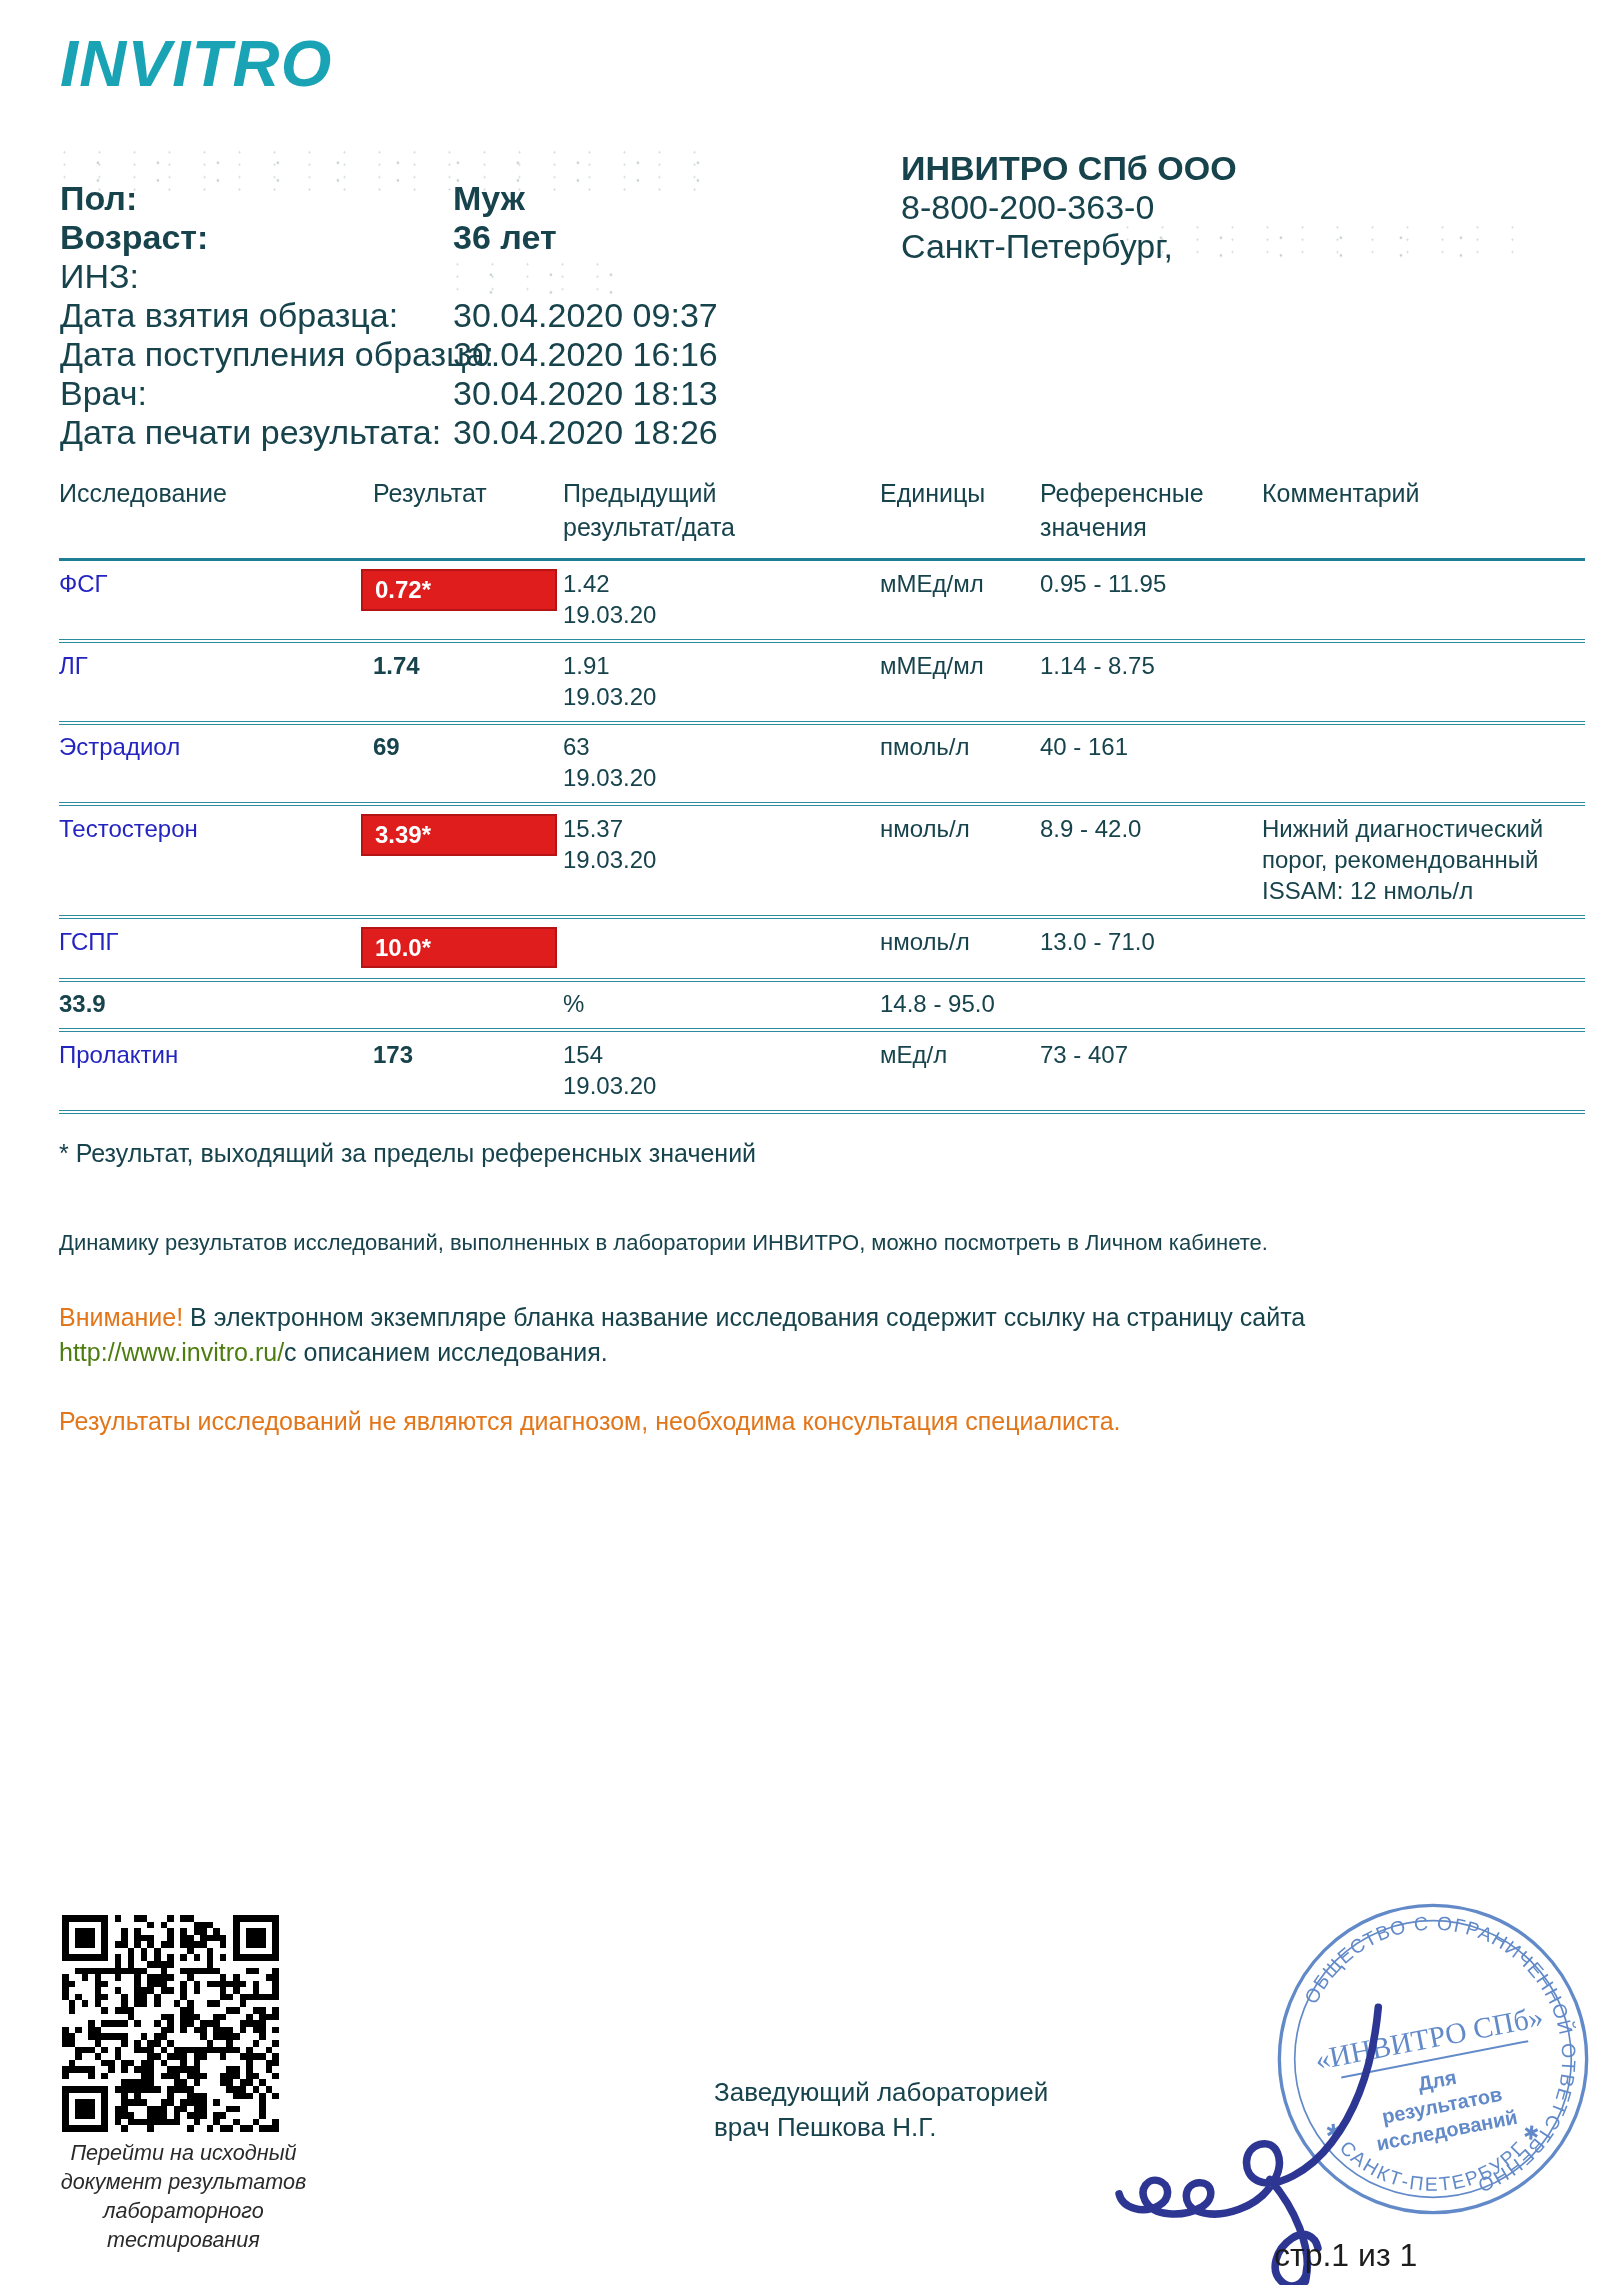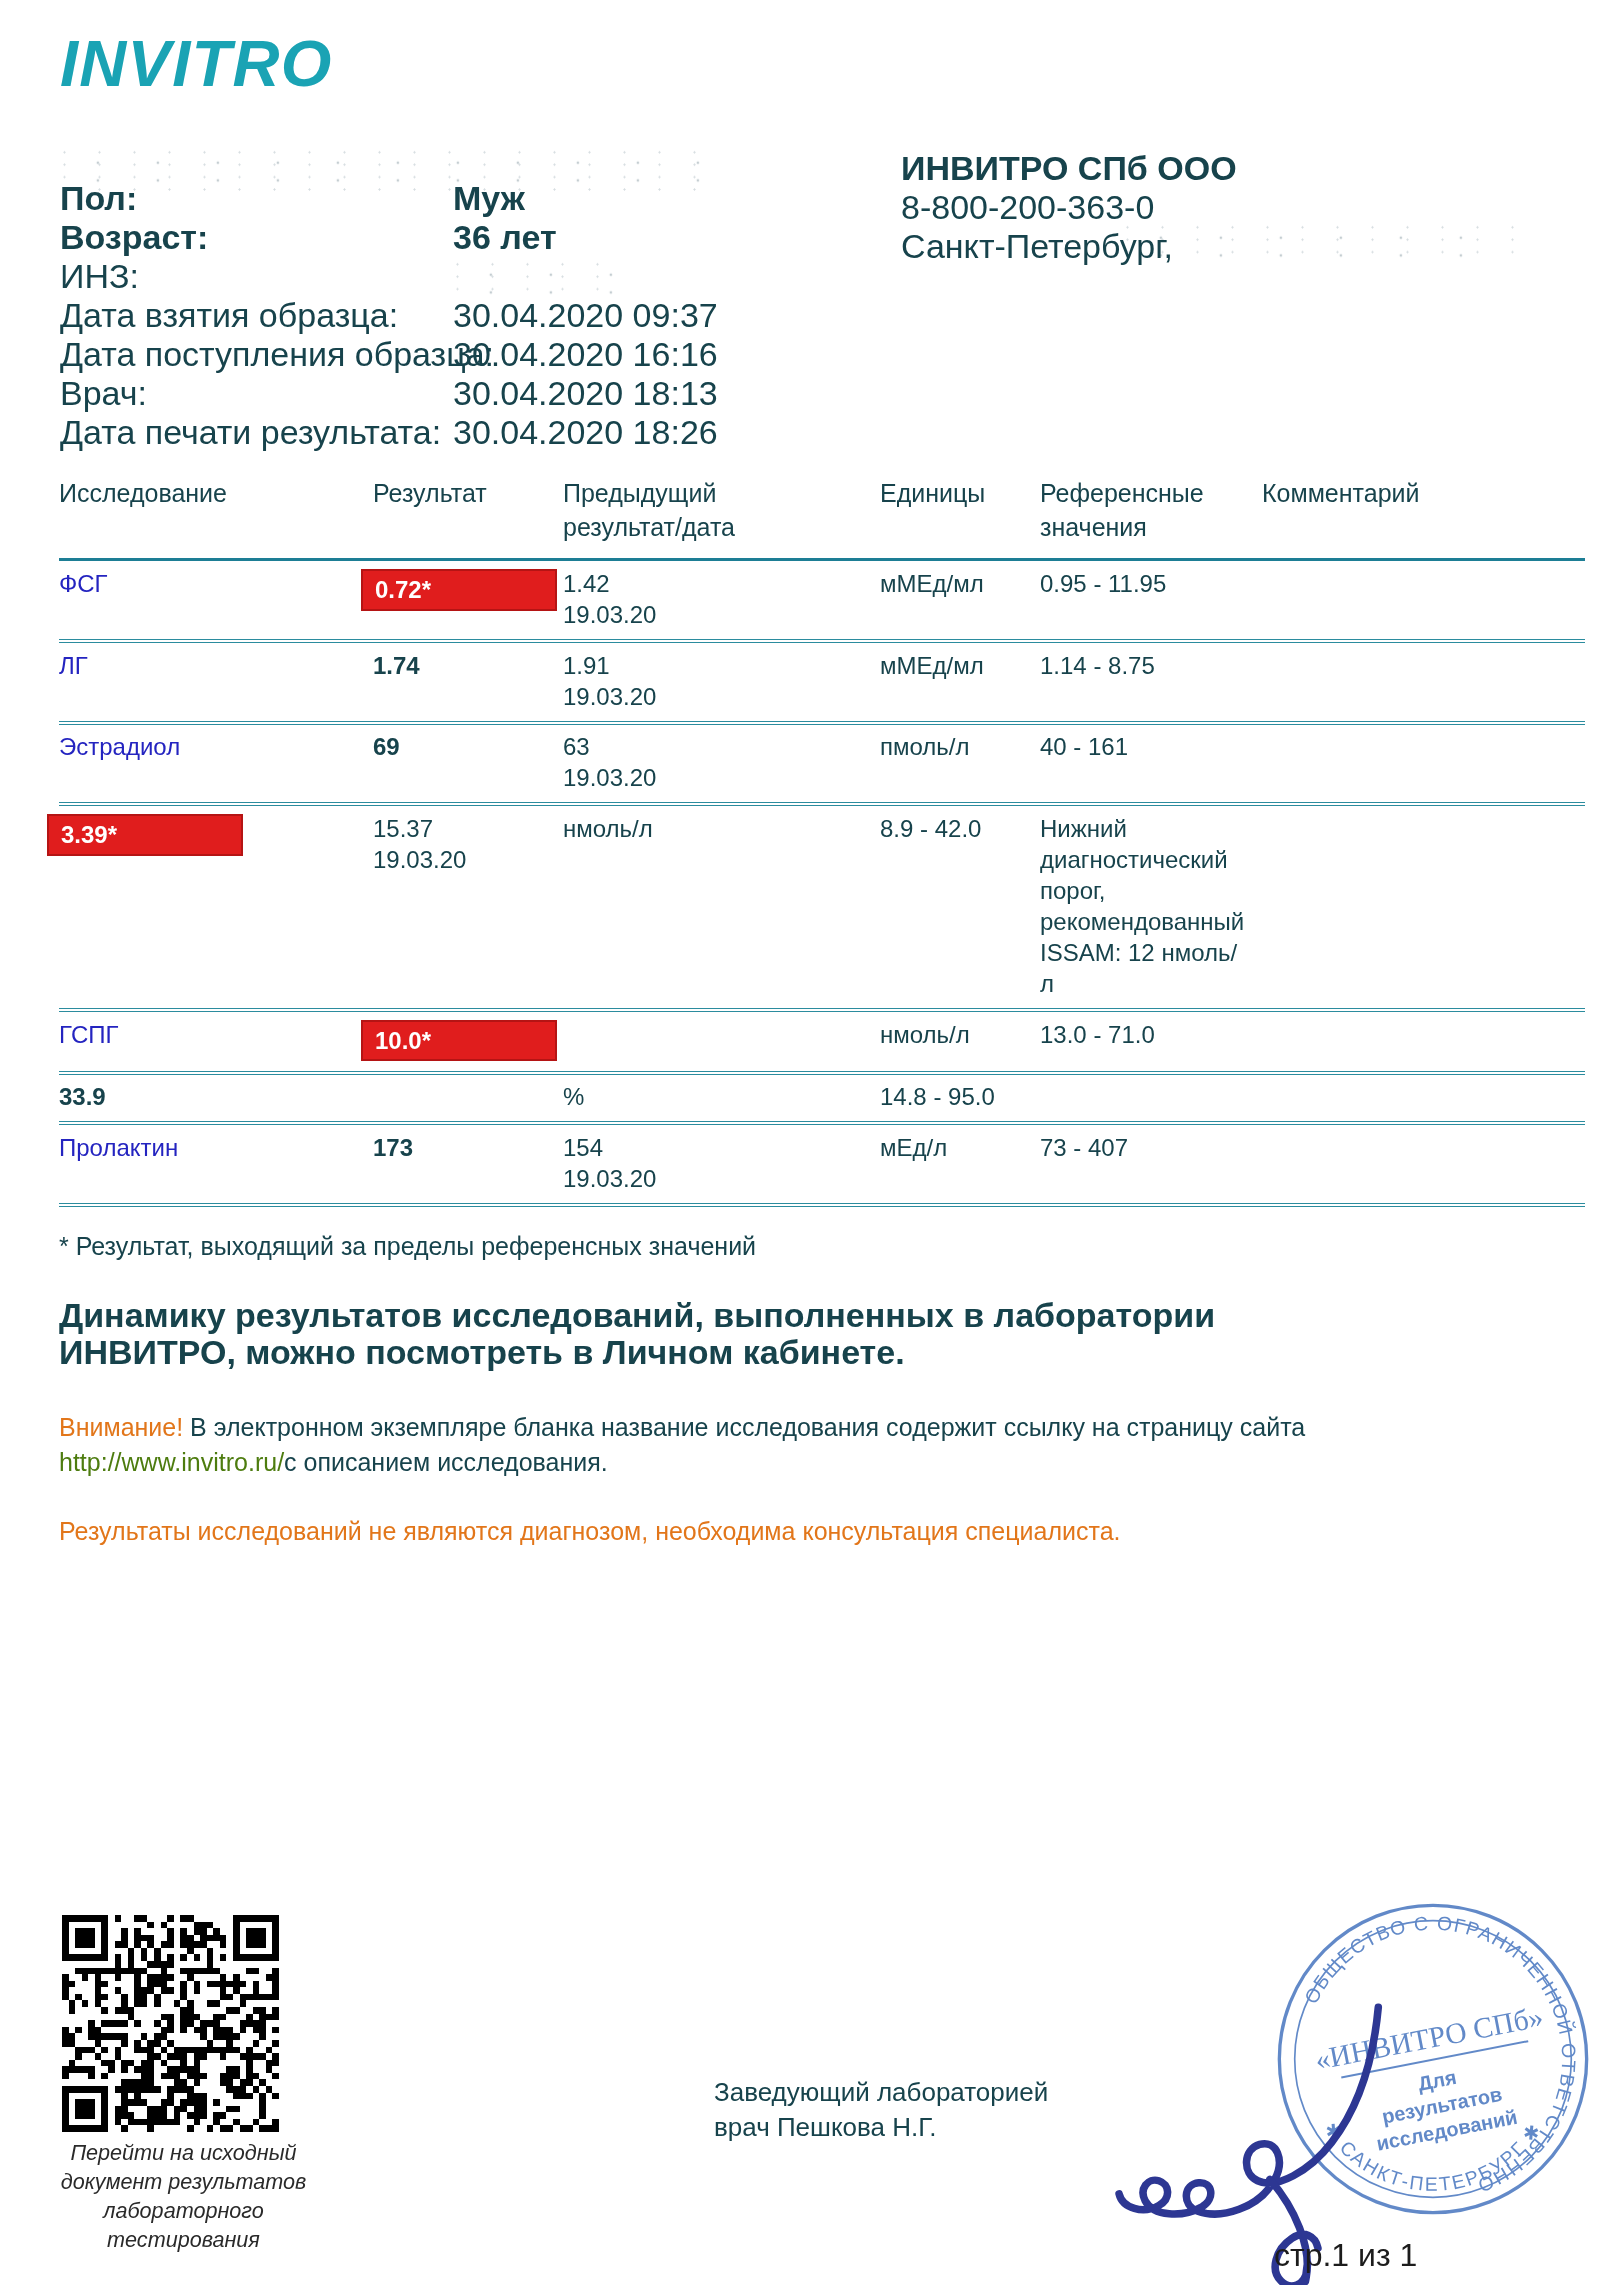--- a/index.html
+++ b/index.html
@@ -70,21 +70,21 @@
   .test-name{color:var(--link);}
   .result{font-weight:bold;}
   .chip{
     display:inline-block;min-width:196px;
     background:var(--flag-red);border:2px solid var(--flag-red-border);
     color:#fff;padding:2.6px 11.8px 3.9px;margin-left:-11.8px;margin-top:1.3px;
   }
   .prev-date{display:block;}
 
   .footnote{margin-top:25px;font-size:25px;}
-  .dynamics{margin-top:36px;font-size:34px;font-weight:bold;max-width:1295px;line-height:37px;}
+  .dynamics{margin-top:56px;font-size:22px;font-weight:normal;max-width:1295px;line-height:37px;}
   .attention{margin-top:39px;font-size:25px;line-height:35px;}
   .attn-label{color:var(--orange);}
   .attn-link{color:#4d7c0f;text-decoration:none;}
   .disclaimer{margin-top:37px;font-size:25px;color:var(--orange);}
 
   
   .qr-wrap{position:absolute;left:62px;top:1915px;width:217px;height:217px;}
   .qr-caption{
     position:absolute;left:38px;top:2138px;width:291px;
     font-size:21.6px;line-height:29px;text-align:center;color:#2a2a2a;font-style:italic;
@@ -174,20 +174,21 @@
     <div class="trow row">
       <div class="c test-name">Эстрадиол</div>
       <div class="c result">69</div>
       <div class="c"><span>63</span><span class="prev-date">19.03.20</span></div>
       <div class="c">пмоль/л</div>
       <div class="c">40 - 161</div>
       <div class="c"></div>
     </div>
 
     <div class="trow row">
+      <div class="c test-name">Тестостерон</div>
       <div class="c result"><span class="chip">3.39*</span></div>
       <div class="c"><span>15.37</span><span class="prev-date">19.03.20</span></div>
       <div class="c">нмоль/л</div>
       <div class="c">8.9 - 42.0</div>
       <div class="c">Нижний диагностический порог, рекомендованный ISSAM: 12 нмоль/л</div>
     </div>
 
     <div class="trow row">
       <div class="c test-name">ГСПГ</div>
       <div class="c result"><span class="chip">10.0*</span></div>

